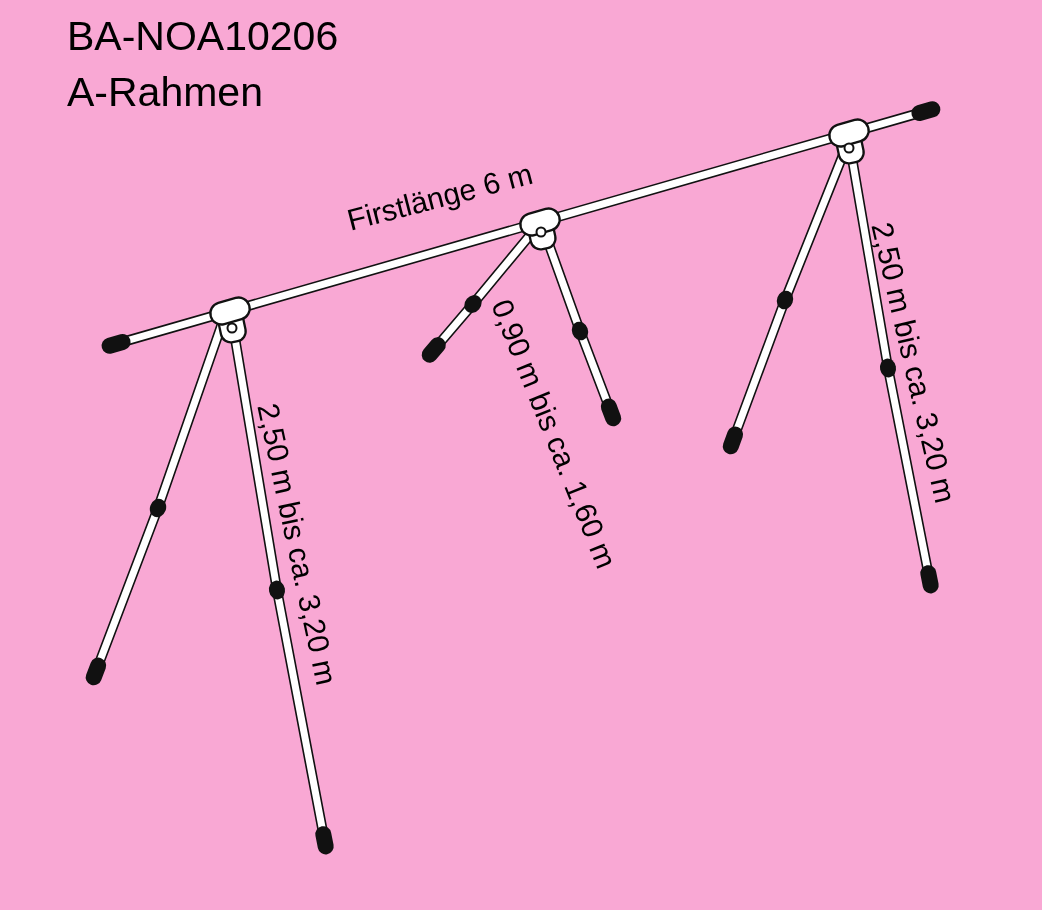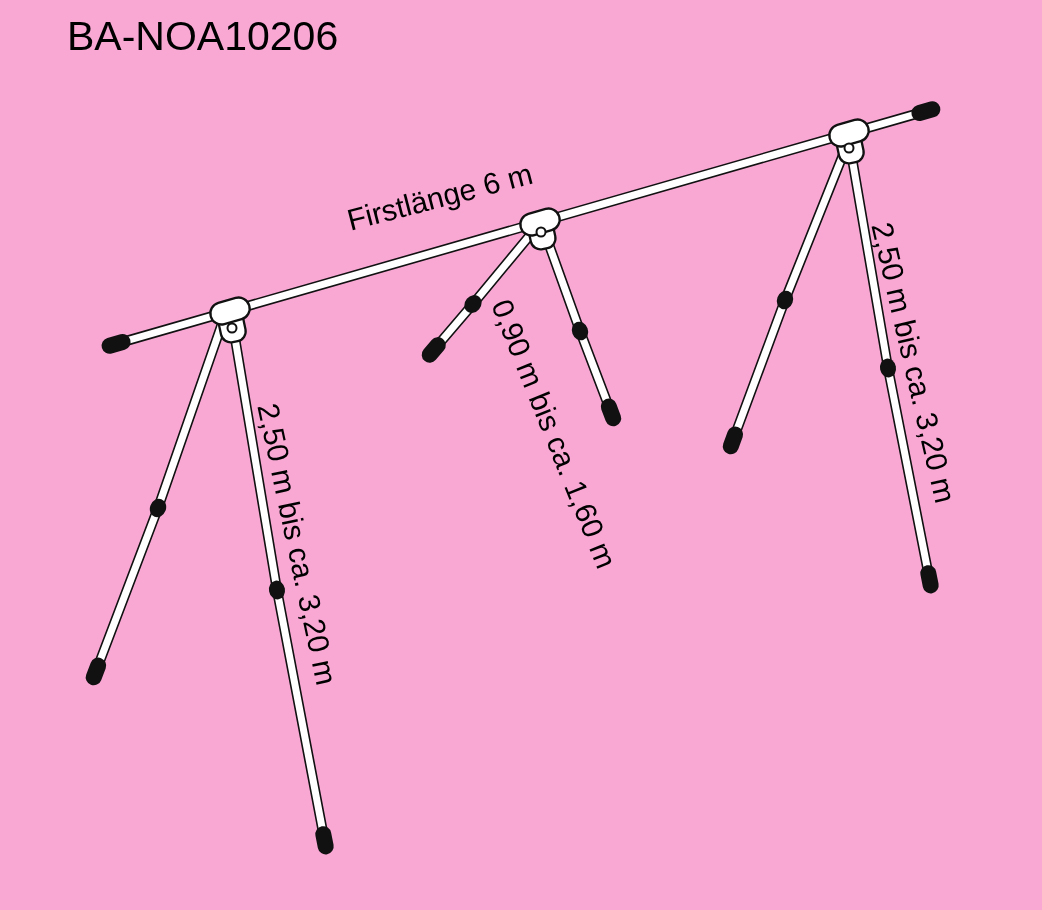--- a/index.html
+++ b/index.html
@@ -121,20 +121,21 @@
 
     <g>
       <rect class="fitting" x="837.5" y="131" width="25" height="32" rx="10" transform="rotate(-12 850 147)"></rect>
       <rect class="fitting" x="829" y="122" width="40" height="22" rx="11" transform="rotate(-16 849 133)"></rect>
       <circle class="fitting-hole" cx="849" cy="148" r="4.5"></circle>
     </g>
   </svg>
 
   <div class="title-block">
     <div>BA-NOA10206</div>
+    <div>A-Rahmen</div>
   </div>
 
   <div class="dim-label ridge">Firstlänge 6 m</div>
 
   <div class="dim-label left">2,50 m bis ca. 3,20 m</div>
 
   <div class="dim-label middle">0,90 m bis ca. 1,60 m</div>
 
   <div class="dim-label right">2,50 m bis ca. 3,20 m</div>
 

